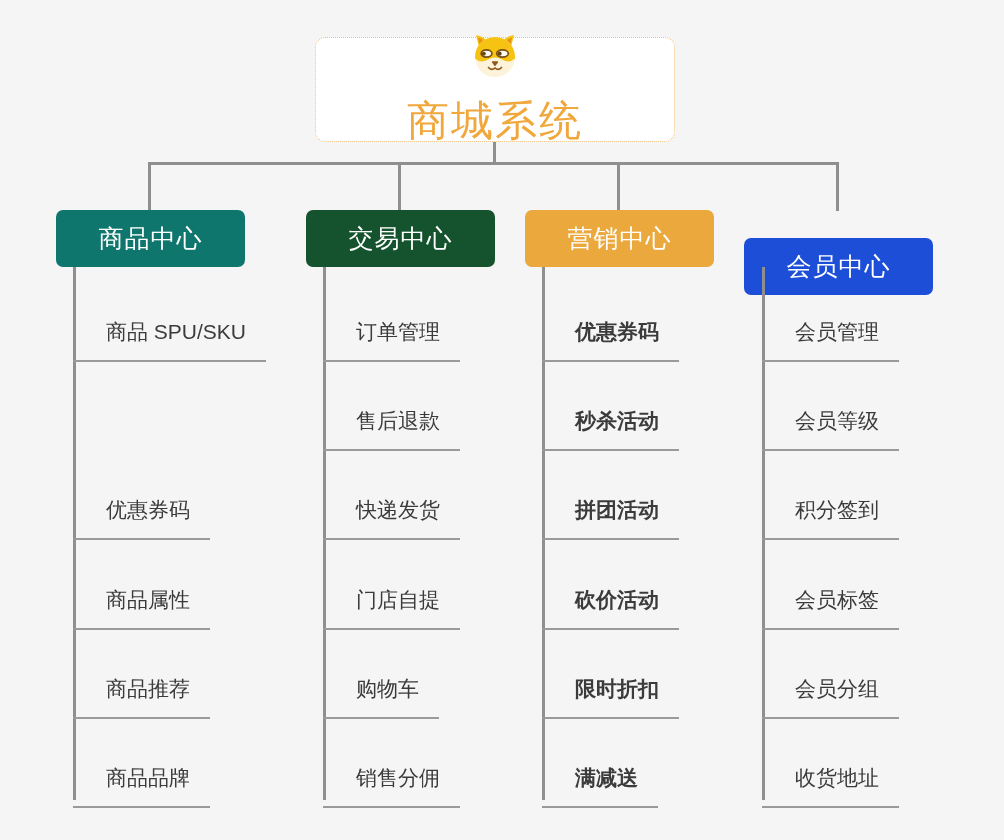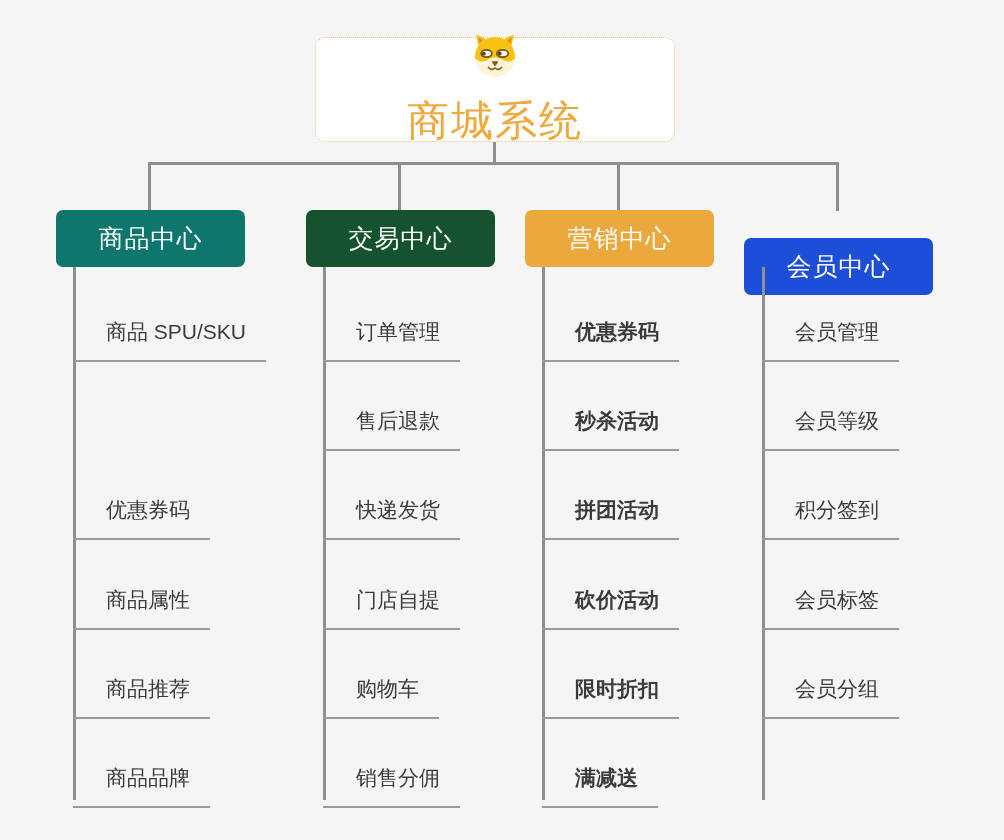--- a/index.html
+++ b/index.html
@@ -148,15 +148,16 @@
     <div class="leaf l5">满减送</div>
   </div>
 
   <div class="col col-3">
     <div class="trunk"></div>
     <div class="leaf l0">会员管理</div>
     <div class="leaf l1">会员等级</div>
     <div class="leaf l2">积分签到</div>
     <div class="leaf l3">会员标签</div>
     <div class="leaf l4">会员分组</div>
+    <div class="leaf l5">收货地址</div>
   </div>
 
 </div>
 
 </body></html>

